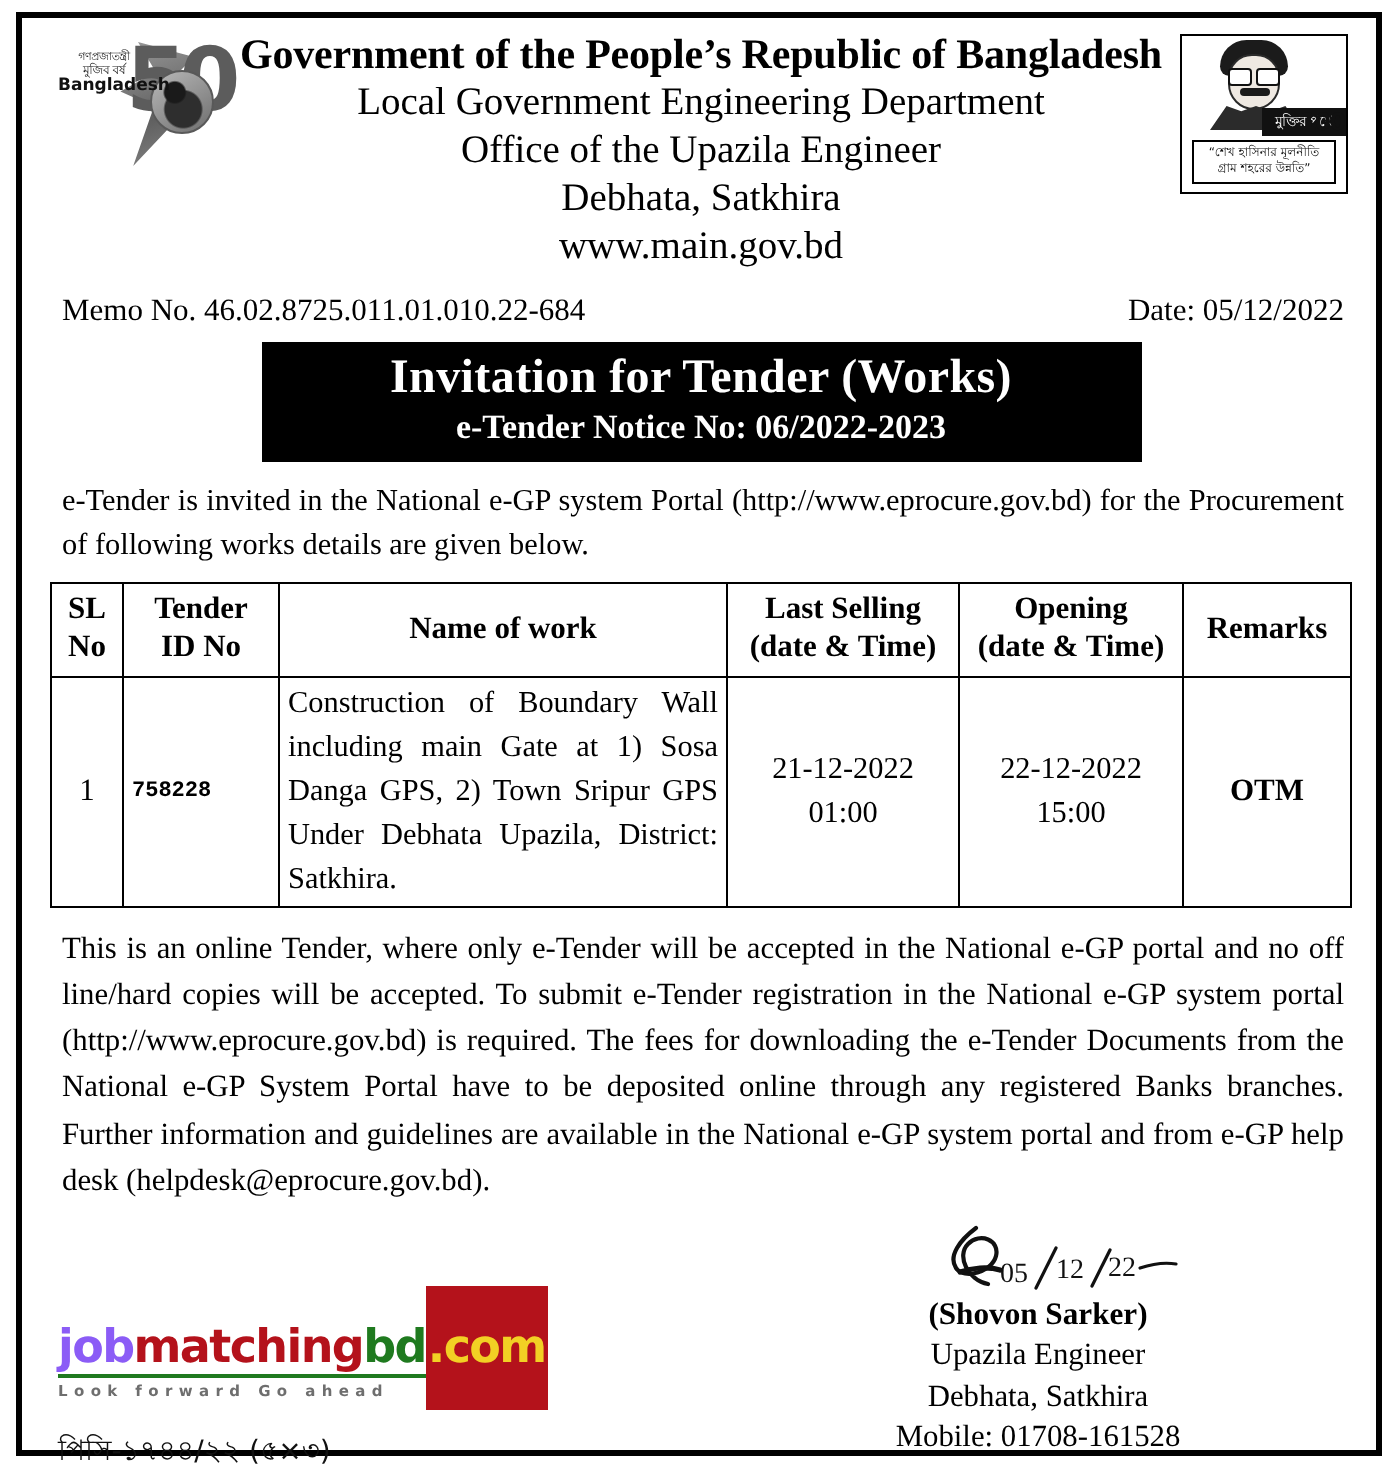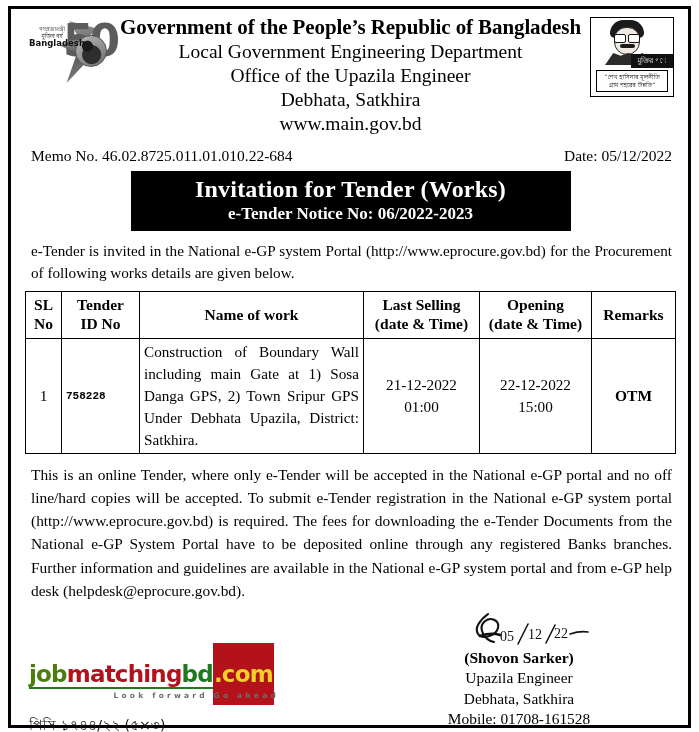--- a/index.html
+++ b/index.html
@@ -308,33 +308,32 @@
     width: 250px;
   }
   .jm-logo {
     font-family: "DejaVu Sans", sans-serif;
     font-size: 23px;
     font-weight: bold;
     letter-spacing: -0.8px;
     line-height: 1;
     white-space: nowrap;
   }
-  .jm-job   { color: #4d7c0f; margin-top: 12px; }
+  .jm-job   { color: #8b5cf6; margin-top: 12px; }
   .jm-match { color: #b4121b; }
   .jm-bd    { color: #1f7a1f; text-align: center; }
   .jm-com   { color: #f2d024; background: #b4121b; padding: 18px 1px; }
   .jm-tag {
     font-family: "DejaVu Sans", sans-serif;
     font-size: 7.5px;
     font-weight: bold;
     color: #6e6e6e;
     letter-spacing: 3.2px;
     margin-top: 2px;
     white-space: nowrap;
-    text-align: right;
   }
   .jm-rule {
     width: 232px;
     height: 2px;
     background: #1f7a1f;
     margin-top: 1px;
   }
   .pc-code {
     margin-top: 14px;
     font-family: "DejaVu Sans", sans-serif;

